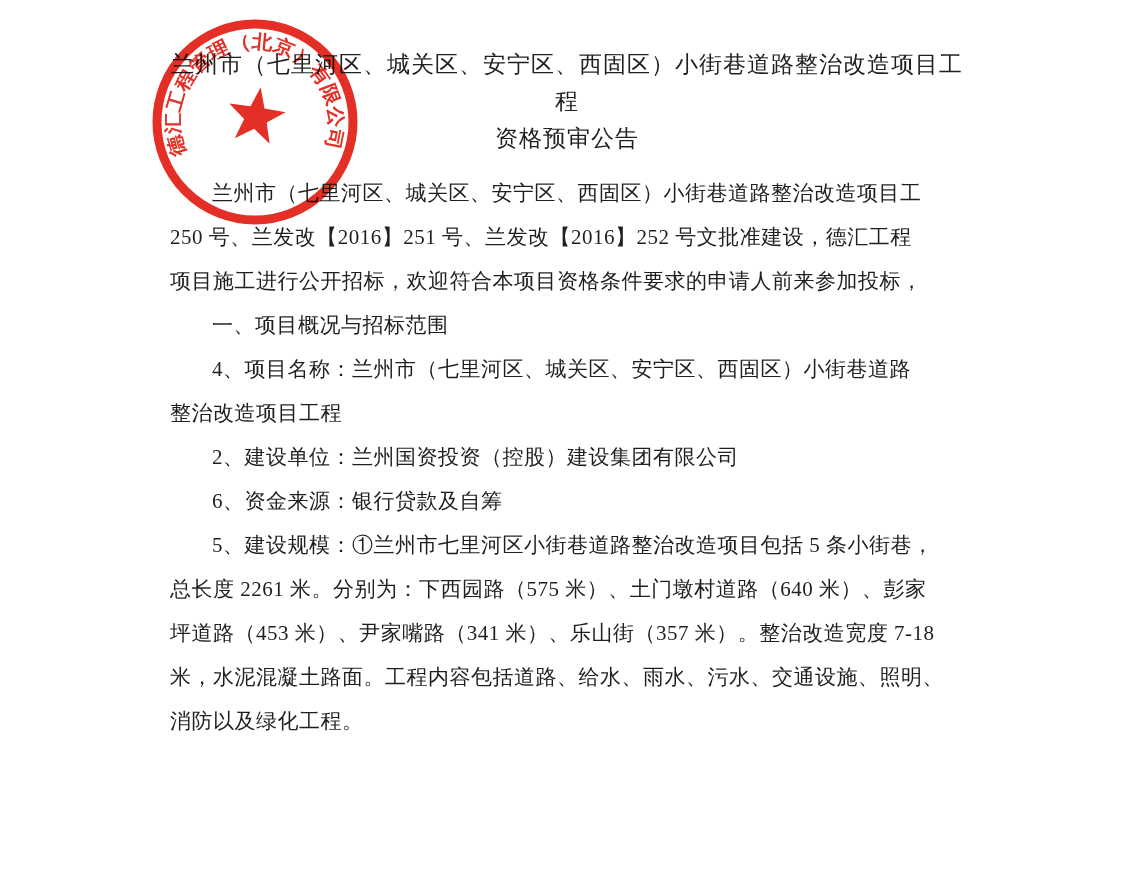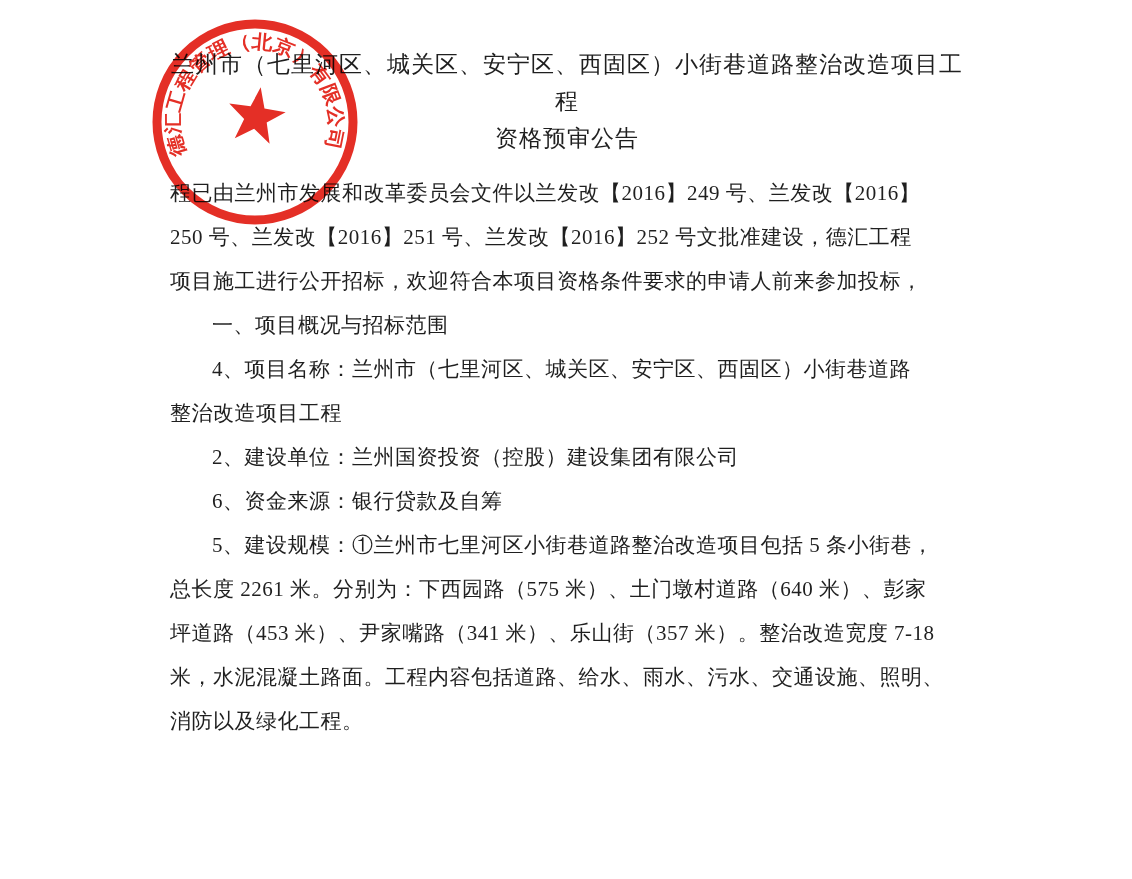--- a/index.html
+++ b/index.html
@@ -43,21 +43,21 @@
 <body>
 
 <div class="page">
 
   <div class="title-block">
     <div class="title-line">兰州市（七里河区、城关区、安宁区、西固区）小街巷道路整治改造项目工程</div>
     <div class="title-line">资格预审公告</div>
   </div>
 
   <div class="body-text">
-    <div class="line">程已由兰州市发展和改革委员会文件以兰发改【2016】249 号、兰发改【2016】</div>
+    <div class="line indent">兰州市（七里河区、城关区、安宁区、西固区）小街巷道路整治改造项目工</div>
     <div class="line">250 号、兰发改【2016】251 号、兰发改【2016】252 号文批准建设，德汇工程</div>
     <div class="line">项目施工进行公开招标，欢迎符合本项目资格条件要求的申请人前来参加投标，</div>
     <div class="line indent bold">一、项目概况与招标范围</div>
     <div class="line indent">4、项目名称：兰州市（七里河区、城关区、安宁区、西固区）小街巷道路</div>
     <div class="line">整治改造项目工程</div>
     <div class="line indent">2、建设单位：兰州国资投资（控股）建设集团有限公司</div>
     <div class="line indent">6、资金来源：银行贷款及自筹</div>
     <div class="line indent">5、建设规模：①兰州市七里河区小街巷道路整治改造项目包括 5 条小街巷，</div>
     <div class="line">总长度 2261 米。分别为：下西园路（575 米）、土门墩村道路（640 米）、彭家</div>
     <div class="line">坪道路（453 米）、尹家嘴路（341 米）、乐山街（357 米）。整治改造宽度 7-18</div>

